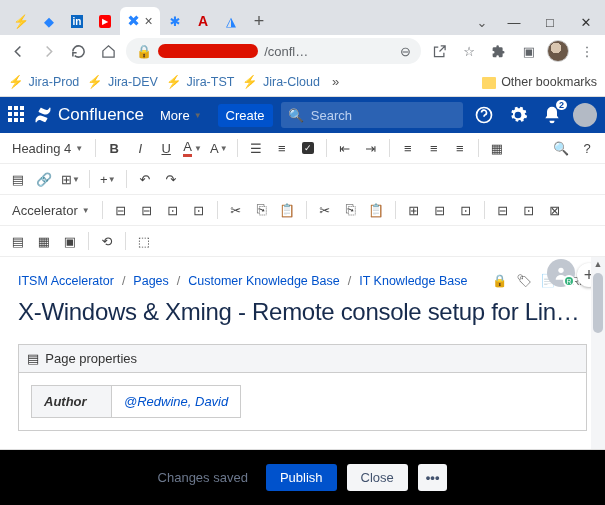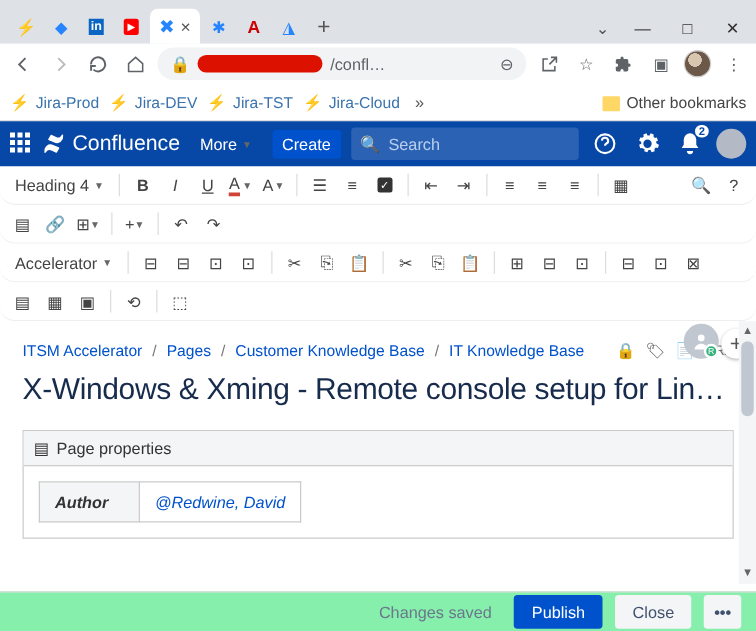--- a/index.html
+++ b/index.html
@@ -35,21 +35,21 @@
 .conf-logo svg { width:18px; height:18px; }
 .hdr-btn { padding:4px 8px; border-radius:3px; color:#fff; font-size:13px; display:flex; align-items:center; gap:4px;}
 .hdr-btn.more { }
 .hdr-btn.create { background:#0052cc; }
 .hdr-search { flex:1; display:flex; align-items:center; gap:6px; background:rgba(255,255,255,.15); height:26px; border-radius:3px; padding:0 8px; color:#deebff; font-size:13px;}
 .hdr-icon { width:26px; height:26px; display:flex; align-items:center; justify-content:center; color:#fff; position:relative;}
 .badge { position:absolute; top:-2px; right:-2px; background:#fff; color:#0747a6; font-size:9px; border-radius:7px; padding:0 3px; font-weight:bold;}
 .hdr-avatar { width:24px; height:24px; border-radius:50%; background:#b3bac5; }
 
 
-.tb { display:flex; align-items:center; gap:2px; padding:3px 6px; border-bottom:1px solid #eee; flex-wrap:wrap;border-radius:12px;}
+.tb { display:flex; align-items:center; gap:2px; padding:3px 6px; border-bottom:1px solid #eee; flex-wrap:wrap;}
 .tb .sep { width:1px; height:18px; background:#ddd; margin:0 4px;}
 .tb-btn { min-width:24px; height:24px; display:flex; align-items:center; justify-content:center; color:#444; font-size:13px; border-radius:3px; padding:0 3px;}
 .tb-dd { padding:0 6px; display:flex; align-items:center; gap:4px; color:#444; font-size:13px; height:24px;}
 .caret { font-size:8px; color:#666; }
 
 
 .content { padding:8px 18px; position:relative;}
 .crumbs { display:flex; align-items:center; gap:8px; font-size:12.5px; color:#0052cc; flex-wrap:wrap; margin:8px 0 10px;}
 .crumbs .sep2 { color:#777; }
 .crumbs .meta { margin-left:auto; display:flex; align-items:center; gap:8px; color:#555;}
@@ -63,21 +63,21 @@
 .mention { color:#0052cc; }
 
 .float-ava { position:absolute; right:30px; top:2px; width:28px; height:28px; border-radius:50%; background:#c1c7d0; display:flex; align-items:center; justify-content:center;}
 .float-ava .dot { position:absolute; bottom:0; right:0; width:12px; height:12px; background:#36b37e; border:2px solid #fff; border-radius:50%; font-size:7px; color:#fff; display:flex;align-items:center;justify-content:center;}
 .float-plus { position:absolute; right:4px; top:6px; width:24px; height:24px; border-radius:50%; background:#fff; box-shadow:0 1px 3px rgba(0,0,0,.3); display:flex; align-items:center; justify-content:center; color:#555; font-size:18px;}
 .scrollbar { position:absolute; right:0; top:0; width:14px; height:210px; background:#f4f5f7;}
 .scroll-thumb { position:absolute; right:2px; top:16px; width:10px; height:60px; background:#c1c7d0; border-radius:5px;}
 .scroll-arrow { position:absolute; right:2px; width:10px; height:12px; font-size:9px; color:#666; text-align:center;}
 
 
-.footer { position:absolute; bottom:0; left:0; right:0; height:32px; border-top:1px solid #ddd; background:#86efac; display:flex; align-items:center; justify-content:flex-end; gap:10px; padding:0 12px;}
+.footer { position:absolute; bottom:0; left:0; right:0; height:56px; border-top:1px solid #ddd; background:#000000; display:flex; align-items:center; justify-content:center; gap:10px; padding:0 12px;}
 .footer .status { color:#6b778c; font-size:13px; margin-right:8px;}
 .btn { padding:6px 14px; border-radius:3px; font-size:13px; border:none;}
 .btn.primary { background:#0052cc; color:#fff; }
 .btn.subtle { background:#f4f5f7; color:#42526e; }
 .btn.ellipsis { background:#f4f5f7; color:#42526e; padding:6px 8px; font-weight:bold;}
 
 svg { display:block; }
 .ic { width:15px; height:15px; }
 </style>
 </head>

